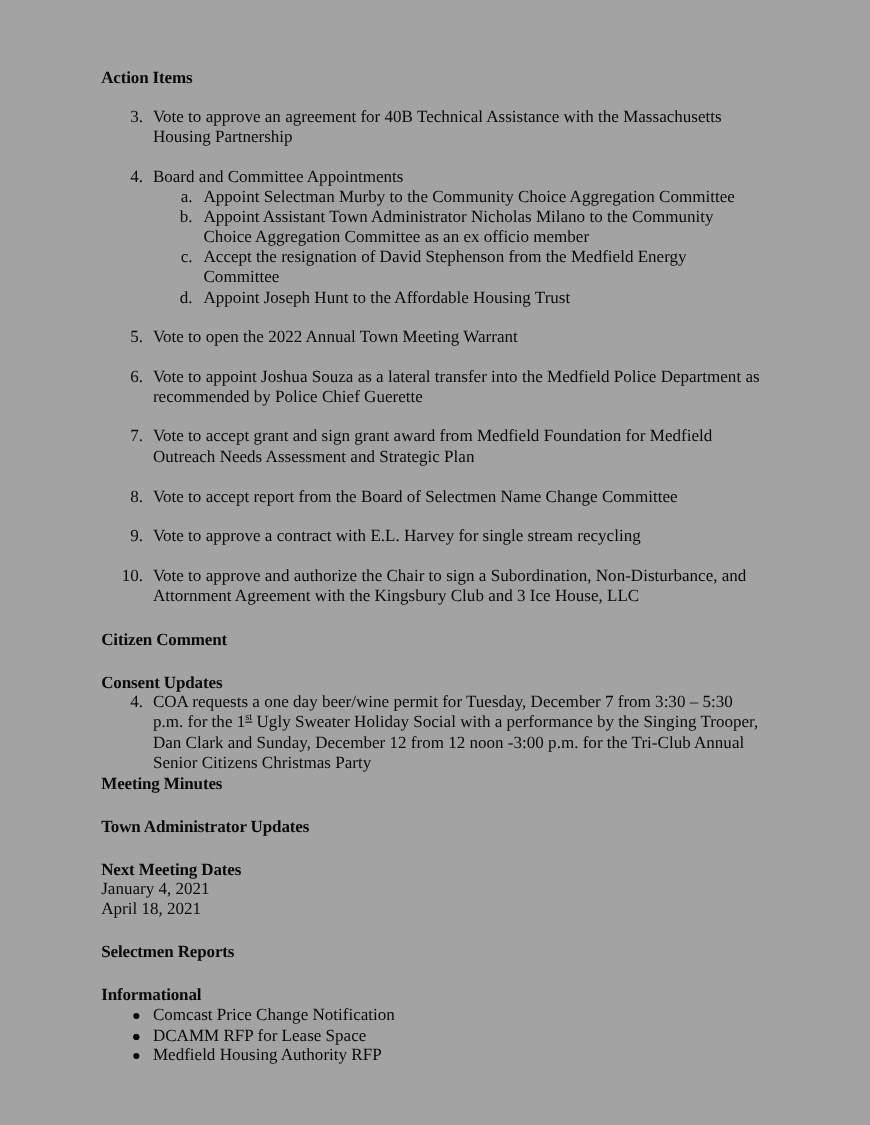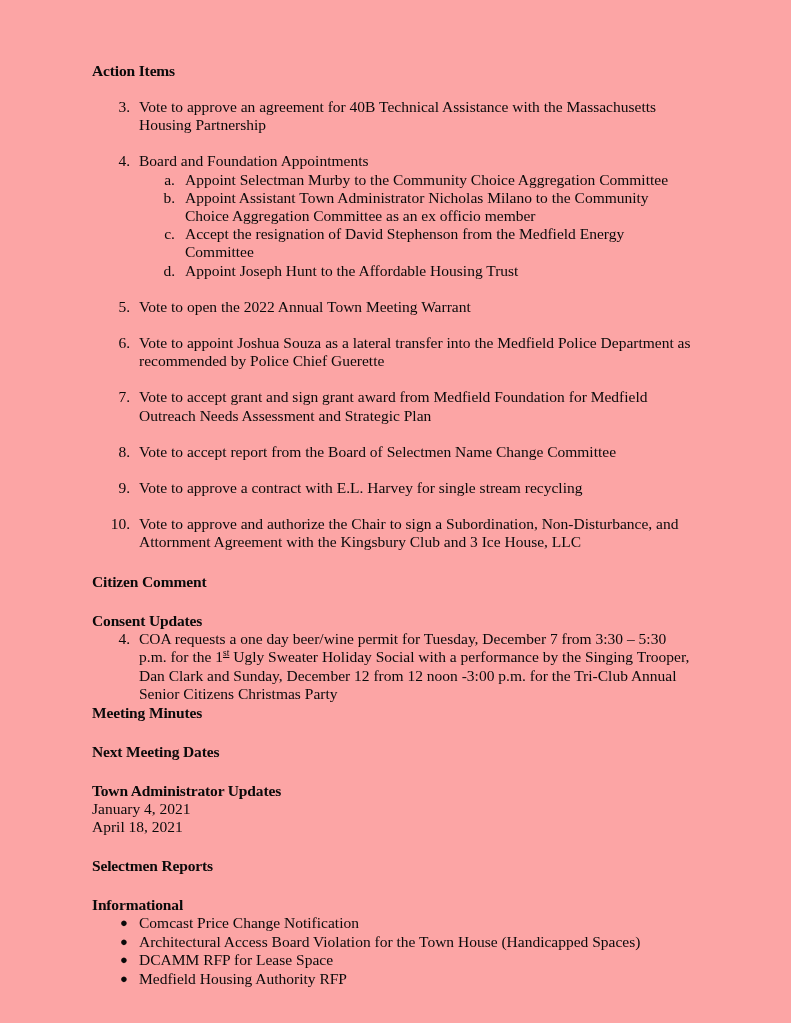--- a/index.html
+++ b/index.html
@@ -11,21 +11,21 @@
   body {
     font-family: "Liberation Serif", "DejaVu Serif", serif;
     color: #0a0a0a;
     -webkit-font-smoothing: antialiased;
   }
   .page {
     position: relative;
     width: 791px;
     height: 1023px;
     margin: 0 auto;
-    background: #fca5a5;
+    background: #a3a3a3;
     overflow: hidden;
     box-sizing: border-box;
   }
   .content {
     position: absolute;
     left: 92px;
     top: 62px;
     width: 602px;
   }
 
@@ -151,21 +151,21 @@
 
     <ul class="num-list">
 
       <li class="num-item">
         <span class="marker">3.</span>
         <span class="body">Vote to approve an agreement for 40B Technical Assistance with the Massachusetts Housing Partnership</span>
       </li>
 
       <li class="num-item">
         <span class="marker">4.</span>
-        <span class="body">Board and Foundation Appointments</span>
+        <span class="body">Board and Committee Appointments</span>
         <ul class="alpha-list">
           <li class="alpha-item">
             <span class="marker">a.</span>
             <span class="body">Appoint Selectman Murby to the Community Choice Aggregation Committee</span>
           </li>
           <li class="alpha-item">
             <span class="marker">b.</span>
             <span class="body">Appoint Assistant Town Administrator Nicholas Milano to the Community Choice Aggregation Committee as an ex officio member</span>
           </li>
           <li class="alpha-item">
@@ -216,38 +216,37 @@
 
     <ul class="consent-list">
       <li class="consent-item">
         <span class="marker">4.</span>
         <span class="body"><span>COA requests a one day beer/wine permit for Tuesday, December 7 from 3:30 – 5:30 p.m. for the 1</span><sup class="ord">st</sup><span> Ugly Sweater Holiday Social with a performance by the Singing Trooper, Dan Clark and Sunday, December 12 from 12 noon -3:00 p.m. for the Tri-Club Annual Senior Citizens Christmas Party</span></span>
       </li>
     </ul>
 
     <div class="heading h-gap-top-lg">Meeting Minutes</div>
 
+    <div class="heading h-gap-top">Town Administrator Updates</div>
+
     <div class="heading h-gap-top">Next Meeting Dates</div>
-
-    <div class="heading h-gap-top">Town Administrator Updates</div>
     <div class="plain-line">January 4, 2021</div>
     <div class="plain-line">April 18, 2021</div>
 
     <div class="heading h-gap-top">Selectmen Reports</div>
 
     <div class="heading h-gap-top">Informational</div>
 
     <ul class="bullet-list">
       <li class="bullet-item">
         <span class="bullet-glyph">●</span>
         <span class="body">Comcast Price Change Notification</span>
       </li>
       <li class="bullet-item">
         <span class="bullet-glyph">●</span>
-        <span class="body">Architectural Access Board Violation for the Town House (Handicapped Spaces)</span>
       </li>
       <li class="bullet-item">
         <span class="bullet-glyph">●</span>
         <span class="body">DCAMM RFP for Lease Space</span>
       </li>
       <li class="bullet-item">
         <span class="bullet-glyph">●</span>
         <span class="body">Medfield Housing Authority RFP</span>
       </li>
     </ul>

